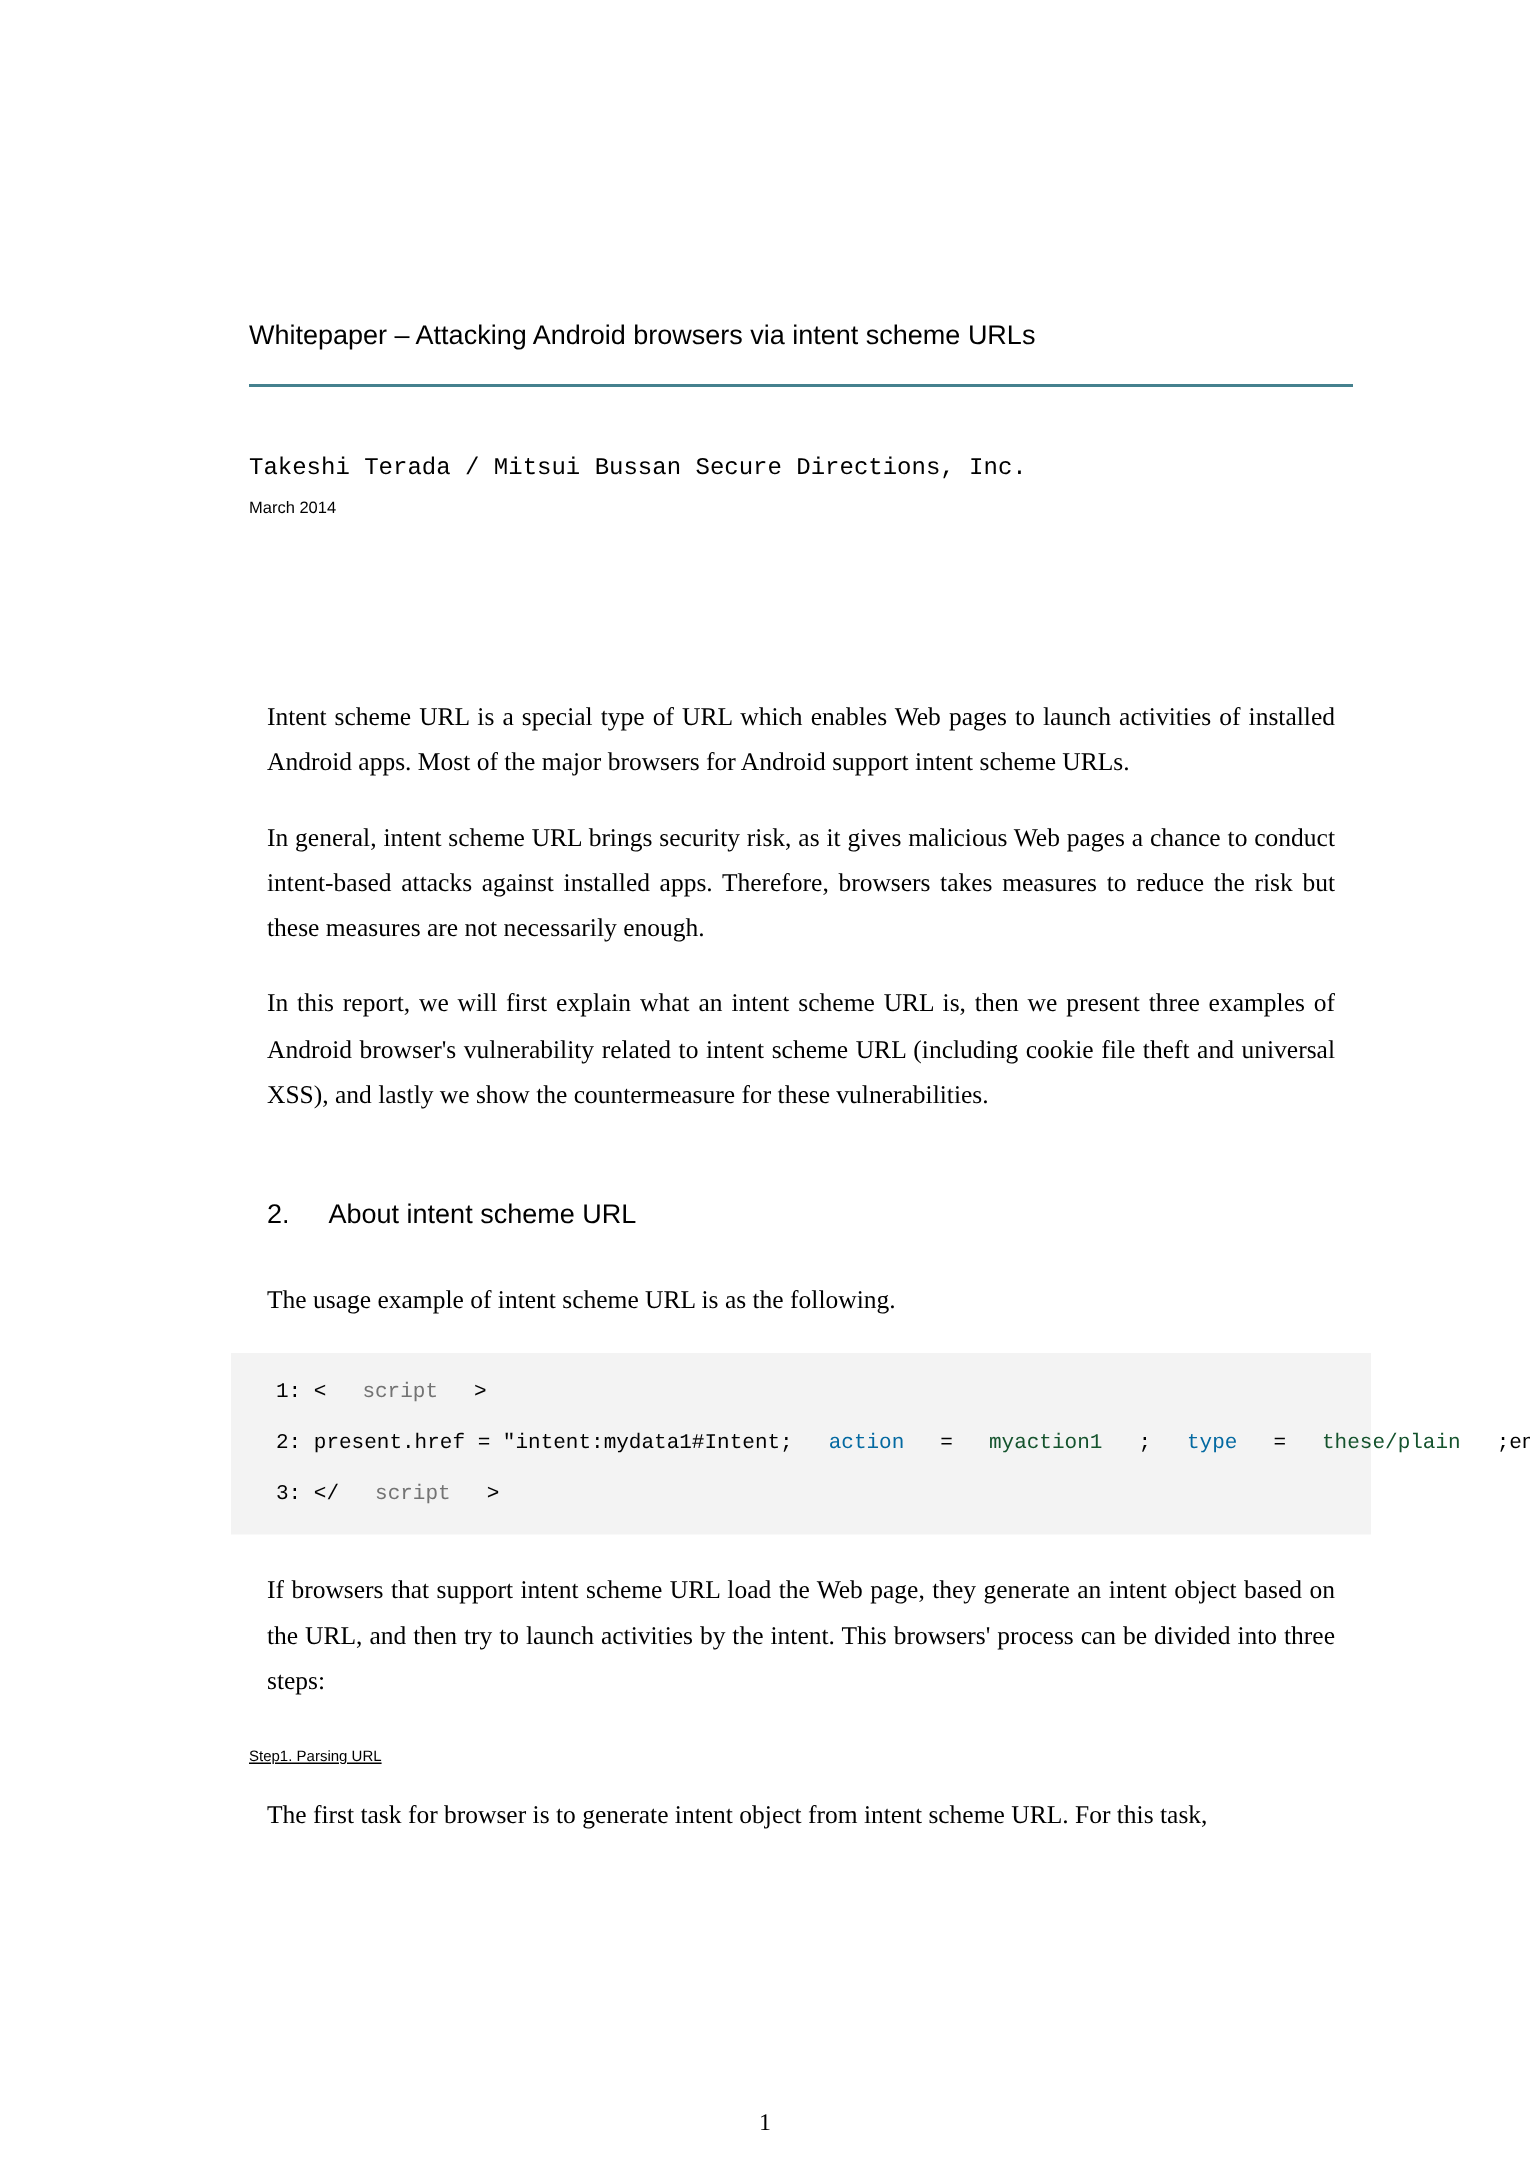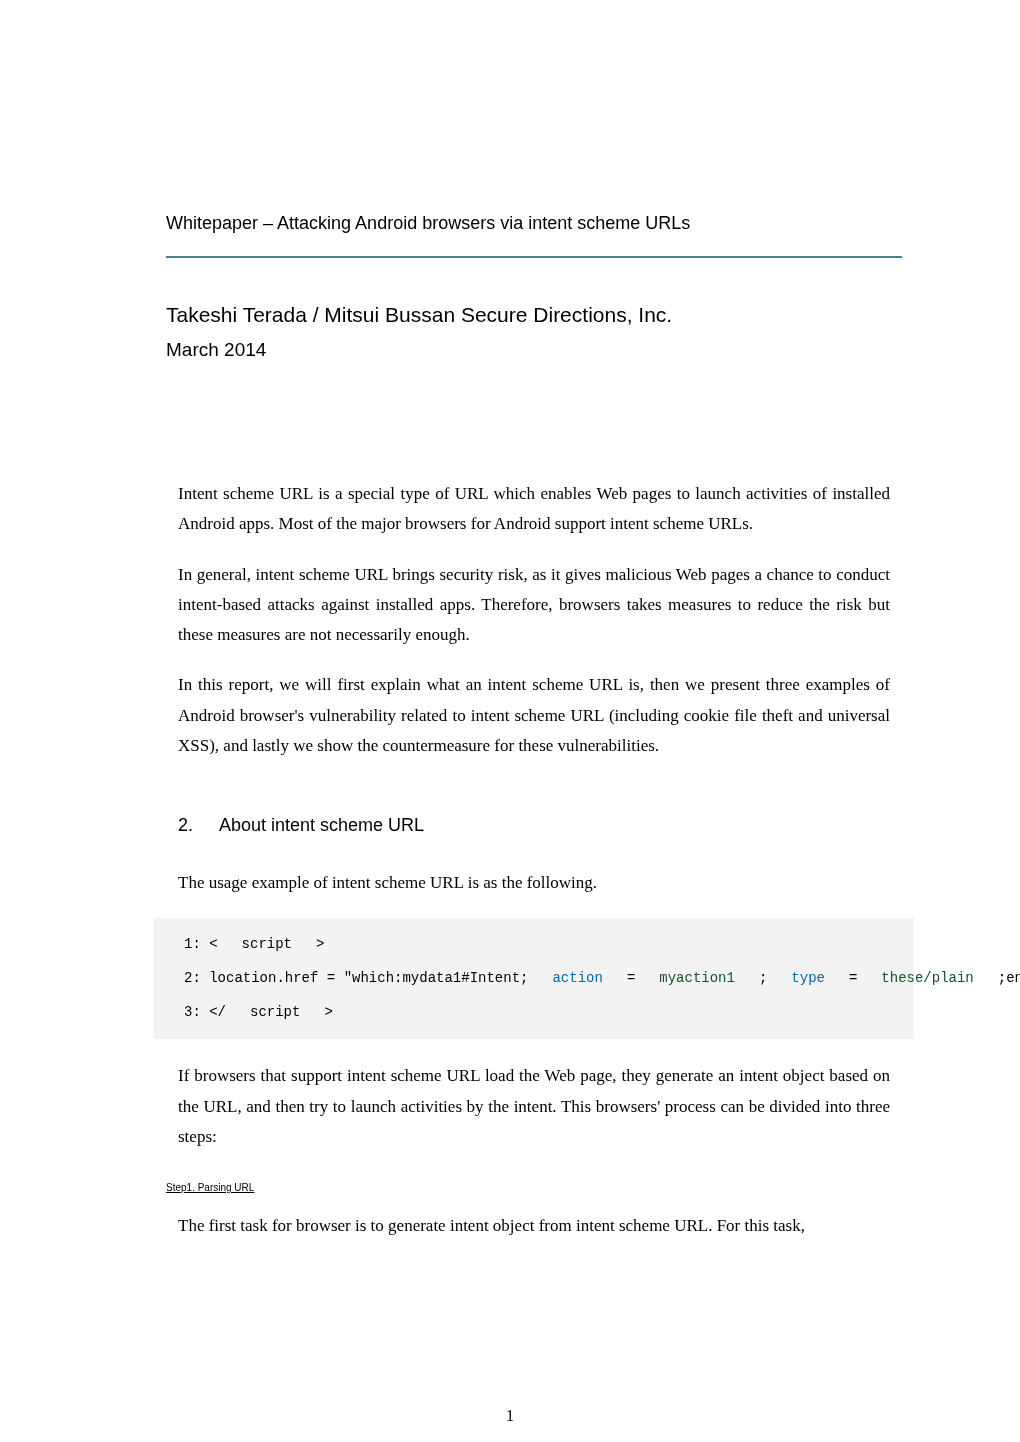--- a/index.html
+++ b/index.html
@@ -18,26 +18,26 @@
     font-weight: 400;
     font-family: Arial, sans-serif;
     margin-bottom: 22px;
   }
   .hr {
     border: none;
     border-top: 2px solid #45818e;
     margin-bottom: 45px;
   }
   .author {
-    font-size: 21px;
-    font-family: Liberation Sans, sans-serif;
+    font-size: 16px;
+    font-family: Liberation Mono, monospace;
     margin-bottom: 8px;
   }
   .date {
-    font-size: 19px;
+    font-size: 11px;
     font-family: Arial, sans-serif;
     margin-bottom: 118px;
   }
   .heading {
     font-size: 18px;
     font-family: Arial, sans-serif;
     margin-bottom: 20px;
   }
   .heading .num { display: inline-block; margin-right: 14px; }
   .body-serif p {
@@ -50,21 +50,21 @@
   .section2 { margin-top: 42px; }
   .codeblock {
     background: #f3f3f3;
     font-family: "Courier New", monospace;
     font-size: 14px;
     line-height: 1.55;
     padding: 4px 6px;
     margin: 10px 0 22px 0;
   }
   .codeblock .ln { white-space: pre; }
-  .tok-tag { color: #000000; }
+  .tok-tag { color: #737373; }
   .tok-attr { color: #0369a1; }
   .tok-val  { color: #14532d; }
   .step {
     font-size: 10px;
     font-family: Arial, sans-serif;
     text-decoration: underline;
     margin-top: 30px;
     margin-bottom: 18px;
   }
   .pagenum {
@@ -98,21 +98,21 @@
   <div class="heading section2">
     <span class="num">2.</span><span>About intent scheme URL</span>
   </div>
 
   <div class="body-serif">
     <p>The usage example of intent scheme URL is as the following.</p>
   </div>
 
   <div class="codeblock">
     <div class="ln"><span>1: &lt;</span><span class="tok-tag">script</span><span>&gt;</span></div>
-    <div class="ln"><span>2: location.href = "which:mydata1#Intent;</span><span class="tok-attr">action</span><span>=</span><span class="tok-val">myaction1</span><span>;</span><span class="tok-attr">type</span><span>=</span><span class="tok-val">these/plain</span><span>;end";</span></div>
+    <div class="ln"><span>2: present.href = "intent:mydata1#Intent;</span><span class="tok-attr">action</span><span>=</span><span class="tok-val">myaction1</span><span>;</span><span class="tok-attr">type</span><span>=</span><span class="tok-val">these/plain</span><span>;end";</span></div>
     <div class="ln"><span>3: &lt;/</span><span class="tok-tag">script</span><span>&gt;</span></div>
   </div>
 
   <div class="body-serif">
     <p>If browsers that support intent scheme URL load the Web page, they generate an intent object based on the URL, and then try to launch activities by the intent. This browsers' process can be divided into three steps:</p>
   </div>
 
   <div class="step">Step1. Parsing URL</div>
 
   <div class="body-serif">

